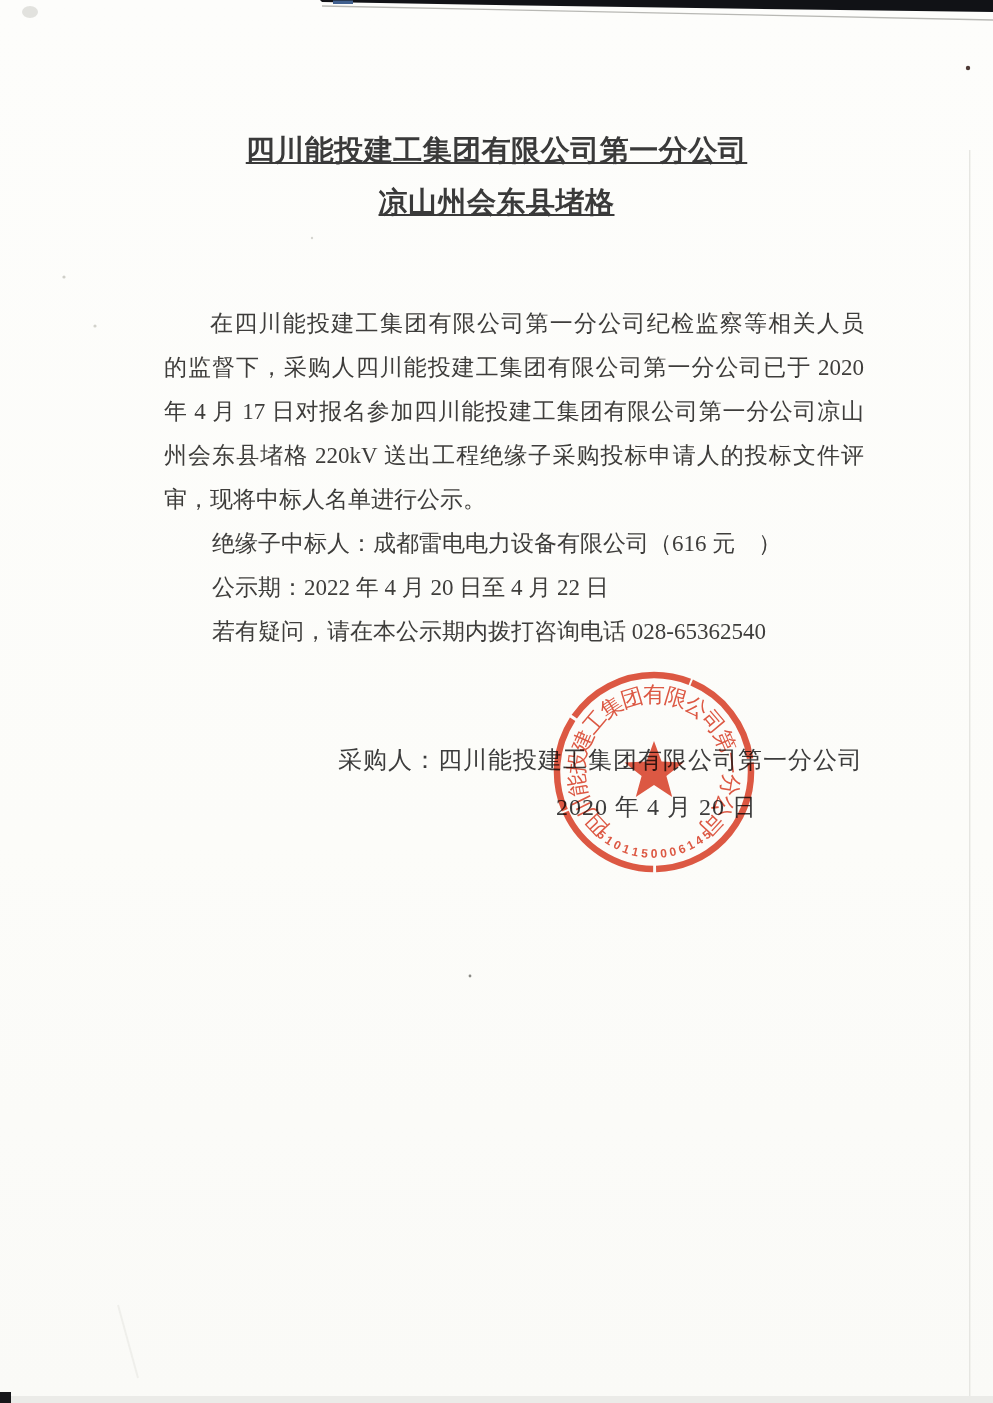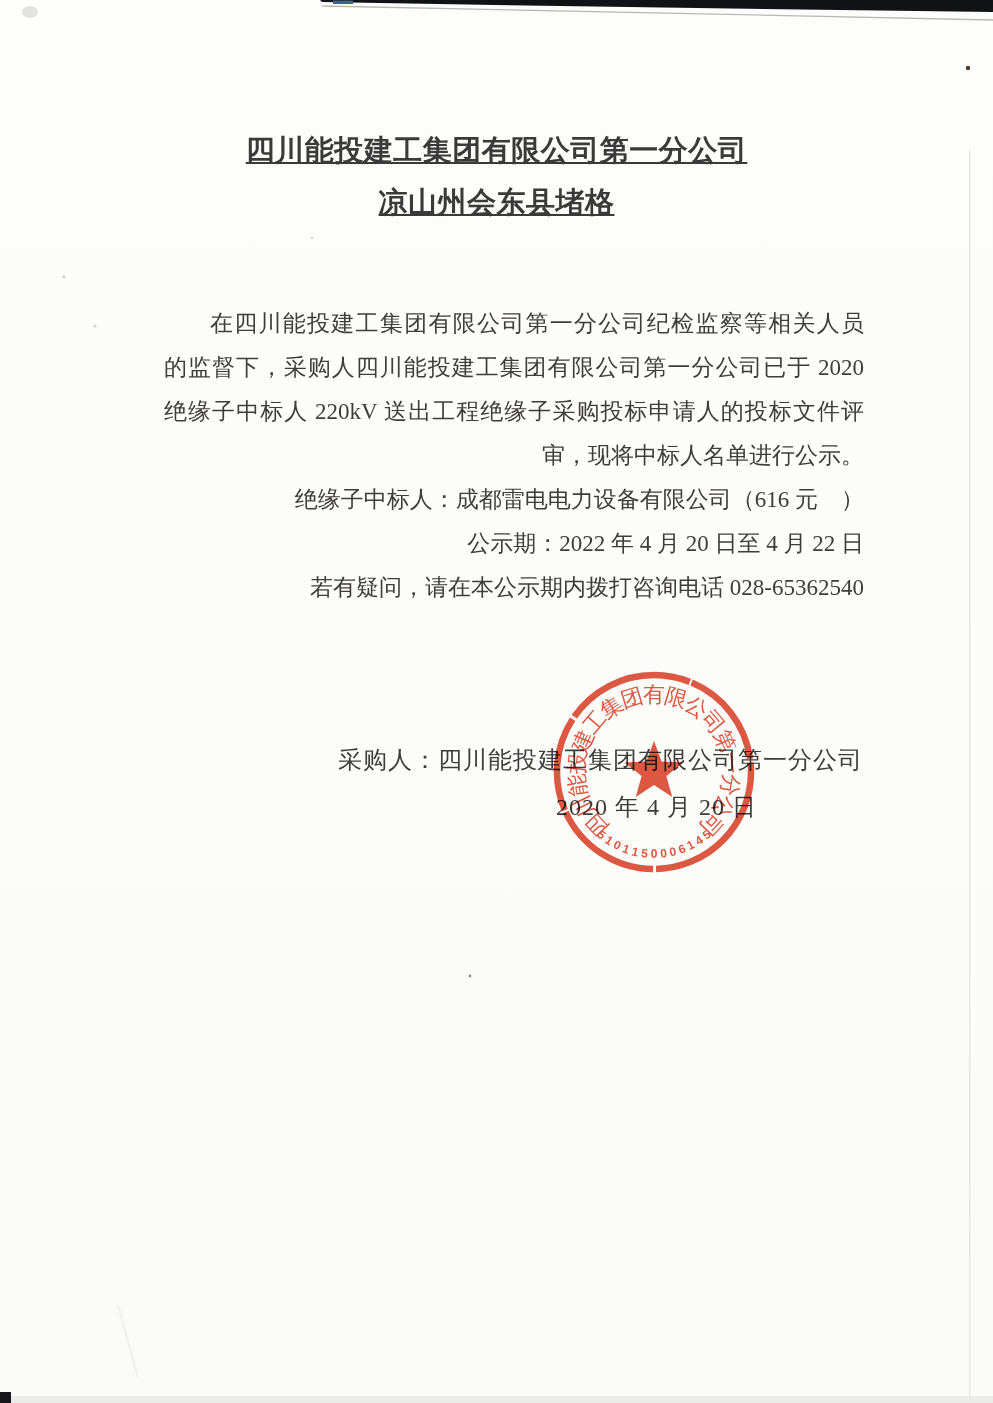--- a/index.html
+++ b/index.html
@@ -15,21 +15,21 @@
     position:absolute;left:0;top:124px;width:993px;
     text-align:center;
     font-family:"Liberation Sans","DejaVu Sans",sans-serif;
     font-weight:600;font-size:29px;line-height:52px;
     color:#3a3a3a;letter-spacing:0.5px;text-decoration:underline;
   }
   .doc-body{
     position:absolute;left:148px;top:302px;width:700px;
     font-size:23px;line-height:44px;color:#3e3d3b;margin-left:16px;
   }
-  .doc-body .line{width:700px;box-sizing:border-box;text-align:right;}
+  .doc-body .line{width:700px;box-sizing:border-box;}
   .jl{text-align:justify;text-align-last:justify;}
   .ind{padding-left:46px;}
   .ind2{padding-left:48px;}
   .buyer-line{
     position:absolute;left:338px;top:744px;
     font-size:24px;letter-spacing:1px;color:#3c3c3c;z-index:2;
   }
   .date-line{
     position:absolute;left:556px;top:791px;
     font-size:24px;letter-spacing:1px;color:#3c3c3c;z-index:2;
@@ -51,21 +51,22 @@
 <div class="paper">
 
   <div class="doc-title">
     <div>四川能投建工集团有限公司第一分公司</div>
     <div>凉山州会东县堵格</div>
   </div>
 
   <div class="doc-body">
     <div class="line jl ind">在四川能投建工集团有限公司第一分公司纪检监察等相关人员</div>
     <div class="line jl">的监督下，采购人四川能投建工集团有限公司第一分公司已于 2020</div>
-    <div class="line jl">绝缘子中标人 220kV 送出工程绝缘子采购投标申请人的投标文件评</div>
+    <div class="line jl">年 4 月 17 日对报名参加四川能投建工集团有限公司第一分公司凉山</div>
+    <div class="line jl">州会东县堵格 220kV 送出工程绝缘子采购投标申请人的投标文件评</div>
     <div class="line">审，现将中标人名单进行公示。</div>
     <div class="line ind2">绝缘子中标人：成都雷电电力设备有限公司（616 元　）</div>
     <div class="line ind2">公示期：2022 年 4 月 20 日至 4 月 22 日</div>
     <div class="line ind2">若有疑问，请在本公示期内拨打咨询电话 028-65362540</div>
   </div>
 
   <div class="buyer-line">采购人：四川能投建工集团有限公司第一分公司</div>
   <div class="date-line">2020 年 4 月 20 日</div>
 
   <div class="seal">

